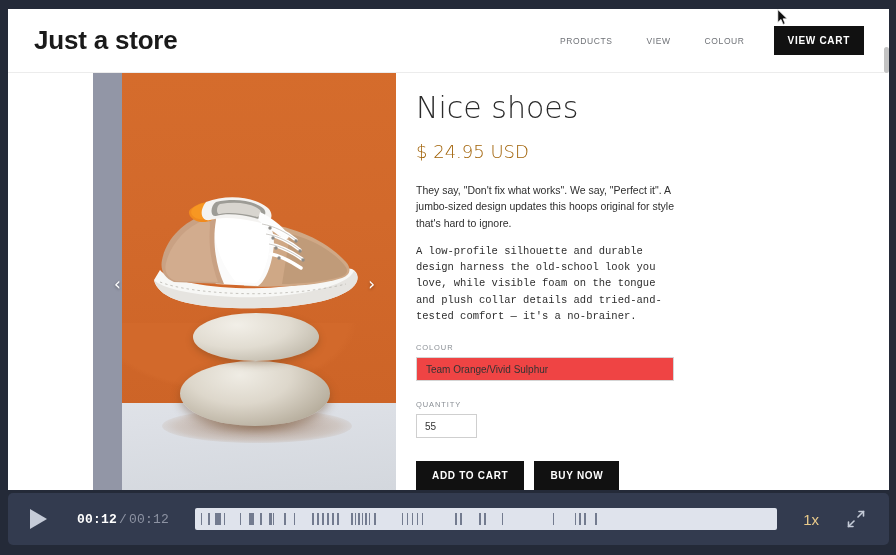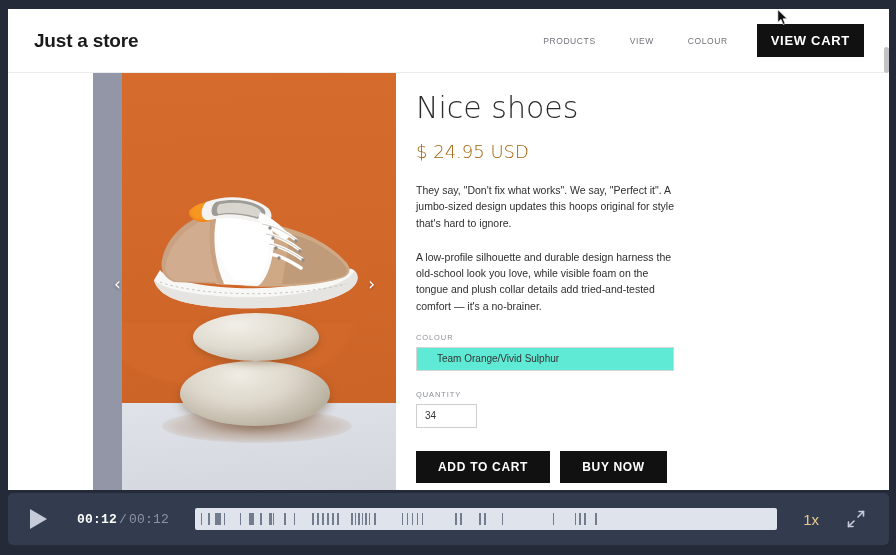--- a/index.html
+++ b/index.html
@@ -54,21 +54,21 @@
   
   .site-header {
     position: relative;
     height: 64px;
     border-bottom: 1px solid #ececec;
     display: flex;
     align-items: center;
     padding: 0 25px 0 26px;
   }
   .brand {
-    font-size: 19px;
+    font-size: 26px;
     font-weight: bold;
     letter-spacing: -0.2px;
     color: #1a1a1a;
   }
   .nav {
     margin-left: auto;
     display: flex;
     align-items: center;
     gap: 0px;
   }
@@ -77,21 +77,21 @@
     letter-spacing: 0.6px;
     color: #6f7277;
     text-decoration: none;
     padding: 6px 17px;
     white-space: nowrap;
   }
   .view-cart-btn {
     margin-left: 12px;
     background: #111111;
     color: #ffffff;
-    font-size: 13px;
+    font-size: 10px;
     font-weight: bold;
     letter-spacing: 0.7px;
     padding: 9px 14px;
     border: none;
     cursor: pointer;
     white-space: nowrap;
   }
 
   
   .product-wrap {
@@ -237,37 +237,37 @@
     color: #a16207;
     font-family: "DejaVu Sans", sans-serif;
   }
   .product-desc {
     margin-top: 20px;
     font-size: 10.5px;
     line-height: 1.55;
     color: #2e2e2e;
     max-width: 258px;
   }
-  .product-desc + .product-desc { margin-top: 18px; }
+  .product-desc + .product-desc { margin-top: 12px; font-family: Liberation Mono, monospace; }
 
   .field-label {
     margin-top: 19px;
     font-size: 7.5px;
     letter-spacing: 0.9px;
     color: #8a8f95;
   }
   .select-box {
     margin-top: 5px;
     width: 258px;
     height: 24px;
-    background: #5eead4;
+    background: #ef4444;
     border: 1px solid #d5d5d5;
     font-size: 10px;
     color: #333333;
-    padding: 0 20px;
+    padding: 0 9px;
     display: flex;
     align-items: center;
     font-family: "Liberation Sans", sans-serif;
     cursor: pointer;
   }
   .qty-box {
     margin-top: 5px;
     width: 61px;
     height: 24px;
     background: #ffffff;
@@ -280,25 +280,25 @@
     font-family: "Liberation Sans", sans-serif;
   }
   .actions {
     margin-top: 23px;
     display: flex;
     gap: 10px;
   }
   .action-btn {
     background: #111111;
     color: #ffffff;
-    font-size: 12px;
+    font-size: 10px;
     font-weight: bold;
     letter-spacing: 0.7px;
     border: none;
-    padding: 9px 22px;
+    padding: 9px 16px;
     cursor: pointer;
     white-space: nowrap;
   }
 
   
   .player-bar {
     position: absolute;
     left: 8px;
     bottom: 10px;
     width: 881px;
@@ -481,21 +481,21 @@
         <h1 class="product-title">Nice shoes</h1>
         <div class="product-price">$ 24.95 USD</div>
 
         <p class="product-desc">They say, "Don't fix what works". We say, "Perfect it". A jumbo-sized design updates this hoops original for style that's hard to ignore.</p>
         <p class="product-desc">A low-profile silhouette and durable design harness the old-school look you love, while visible foam on the tongue and plush collar details add tried-and-tested comfort — it's a no-brainer.</p>
 
         <div class="field-label">COLOUR</div>
         <div class="select-box">Team Orange/Vivid Sulphur</div>
 
         <div class="field-label">QUANTITY</div>
-        <div class="qty-box">34</div>
+        <div class="qty-box">55</div>
 
         <div class="actions">
           <button class="action-btn">ADD TO CART</button>
           <button class="action-btn">BUY NOW</button>
         </div>
       </div>
     </div>
 
     <div class="page-scrollbar">
       <div class="page-scrollbar-thumb"></div>

